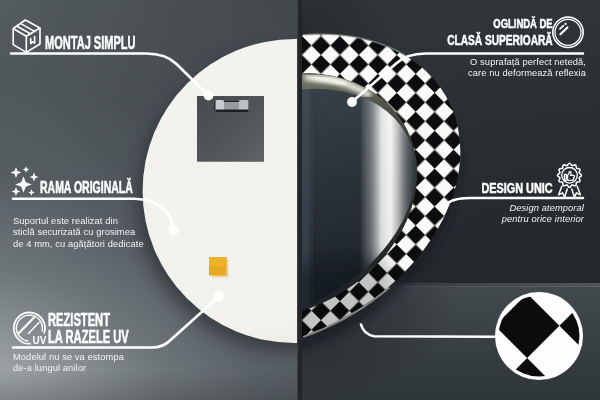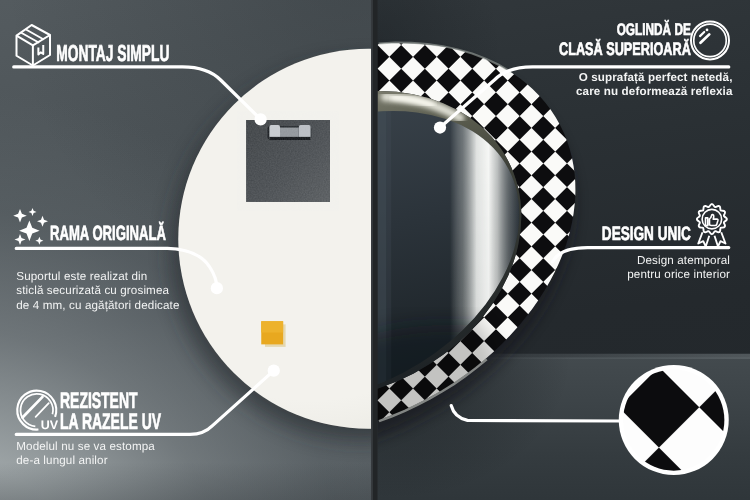--- a/index.html
+++ b/index.html
@@ -257,19 +257,19 @@
   <div class="abs ttl" style="left:40px;top:178px;font-size:16.5px;transform:scaleX(0.635);transform-origin:0 0;">RAMA ORIGINALĂ</div>
 
   <div class="abs body" style="left:13px;top:216px;">Suportul este realizat din<br>sticlă securizată cu grosimea<br>de 4 mm, cu agățători dedicate</div>
 
   <div class="abs ttl" style="left:48px;top:311.8px;font-size:18px;line-height:17.4px;transform:scaleX(0.62);transform-origin:0 0;">REZISTENT<br>LA RAZELE UV</div>
 
   <div class="abs body" style="left:13px;top:351.5px;">Modelul nu se va estompa<br>de-a lungul anilor</div>
 
   <div class="abs ttl" style="right:47px;top:15.5px;font-size:13.5px;line-height:16.5px;text-align:right;transform:scaleX(0.7);transform-origin:100% 0;">OGLINDĂ DE<br><span style="font-size:14.5px;">CLASĂ SUPERIOARĂ</span></div>
 
-  <div class="abs body" style="right:14px;top:57px;text-align:right;font-weight:bold;">O suprafață perfect netedă,<br>care nu deformează reflexia</div>
+  <div class="abs body" style="right:14px;top:57px;text-align:right;">O suprafață perfect netedă,<br>care nu deformează reflexia</div>
 
   <div class="abs ttl" style="right:47px;top:179px;font-size:15.5px;text-align:right;transform:scaleX(0.7);transform-origin:100% 0;">DESIGN UNIC</div>
 
-  <div class="abs body" style="right:16px;top:202.5px;text-align:right;">Design atemporal<br>pentru orice interior</div>
+  <div class="abs body" style="right:16px;top:202.5px;text-align:right;font-style:italic;">Design atemporal<br>pentru orice interior</div>
 
 </div>
 
 </body></html>

